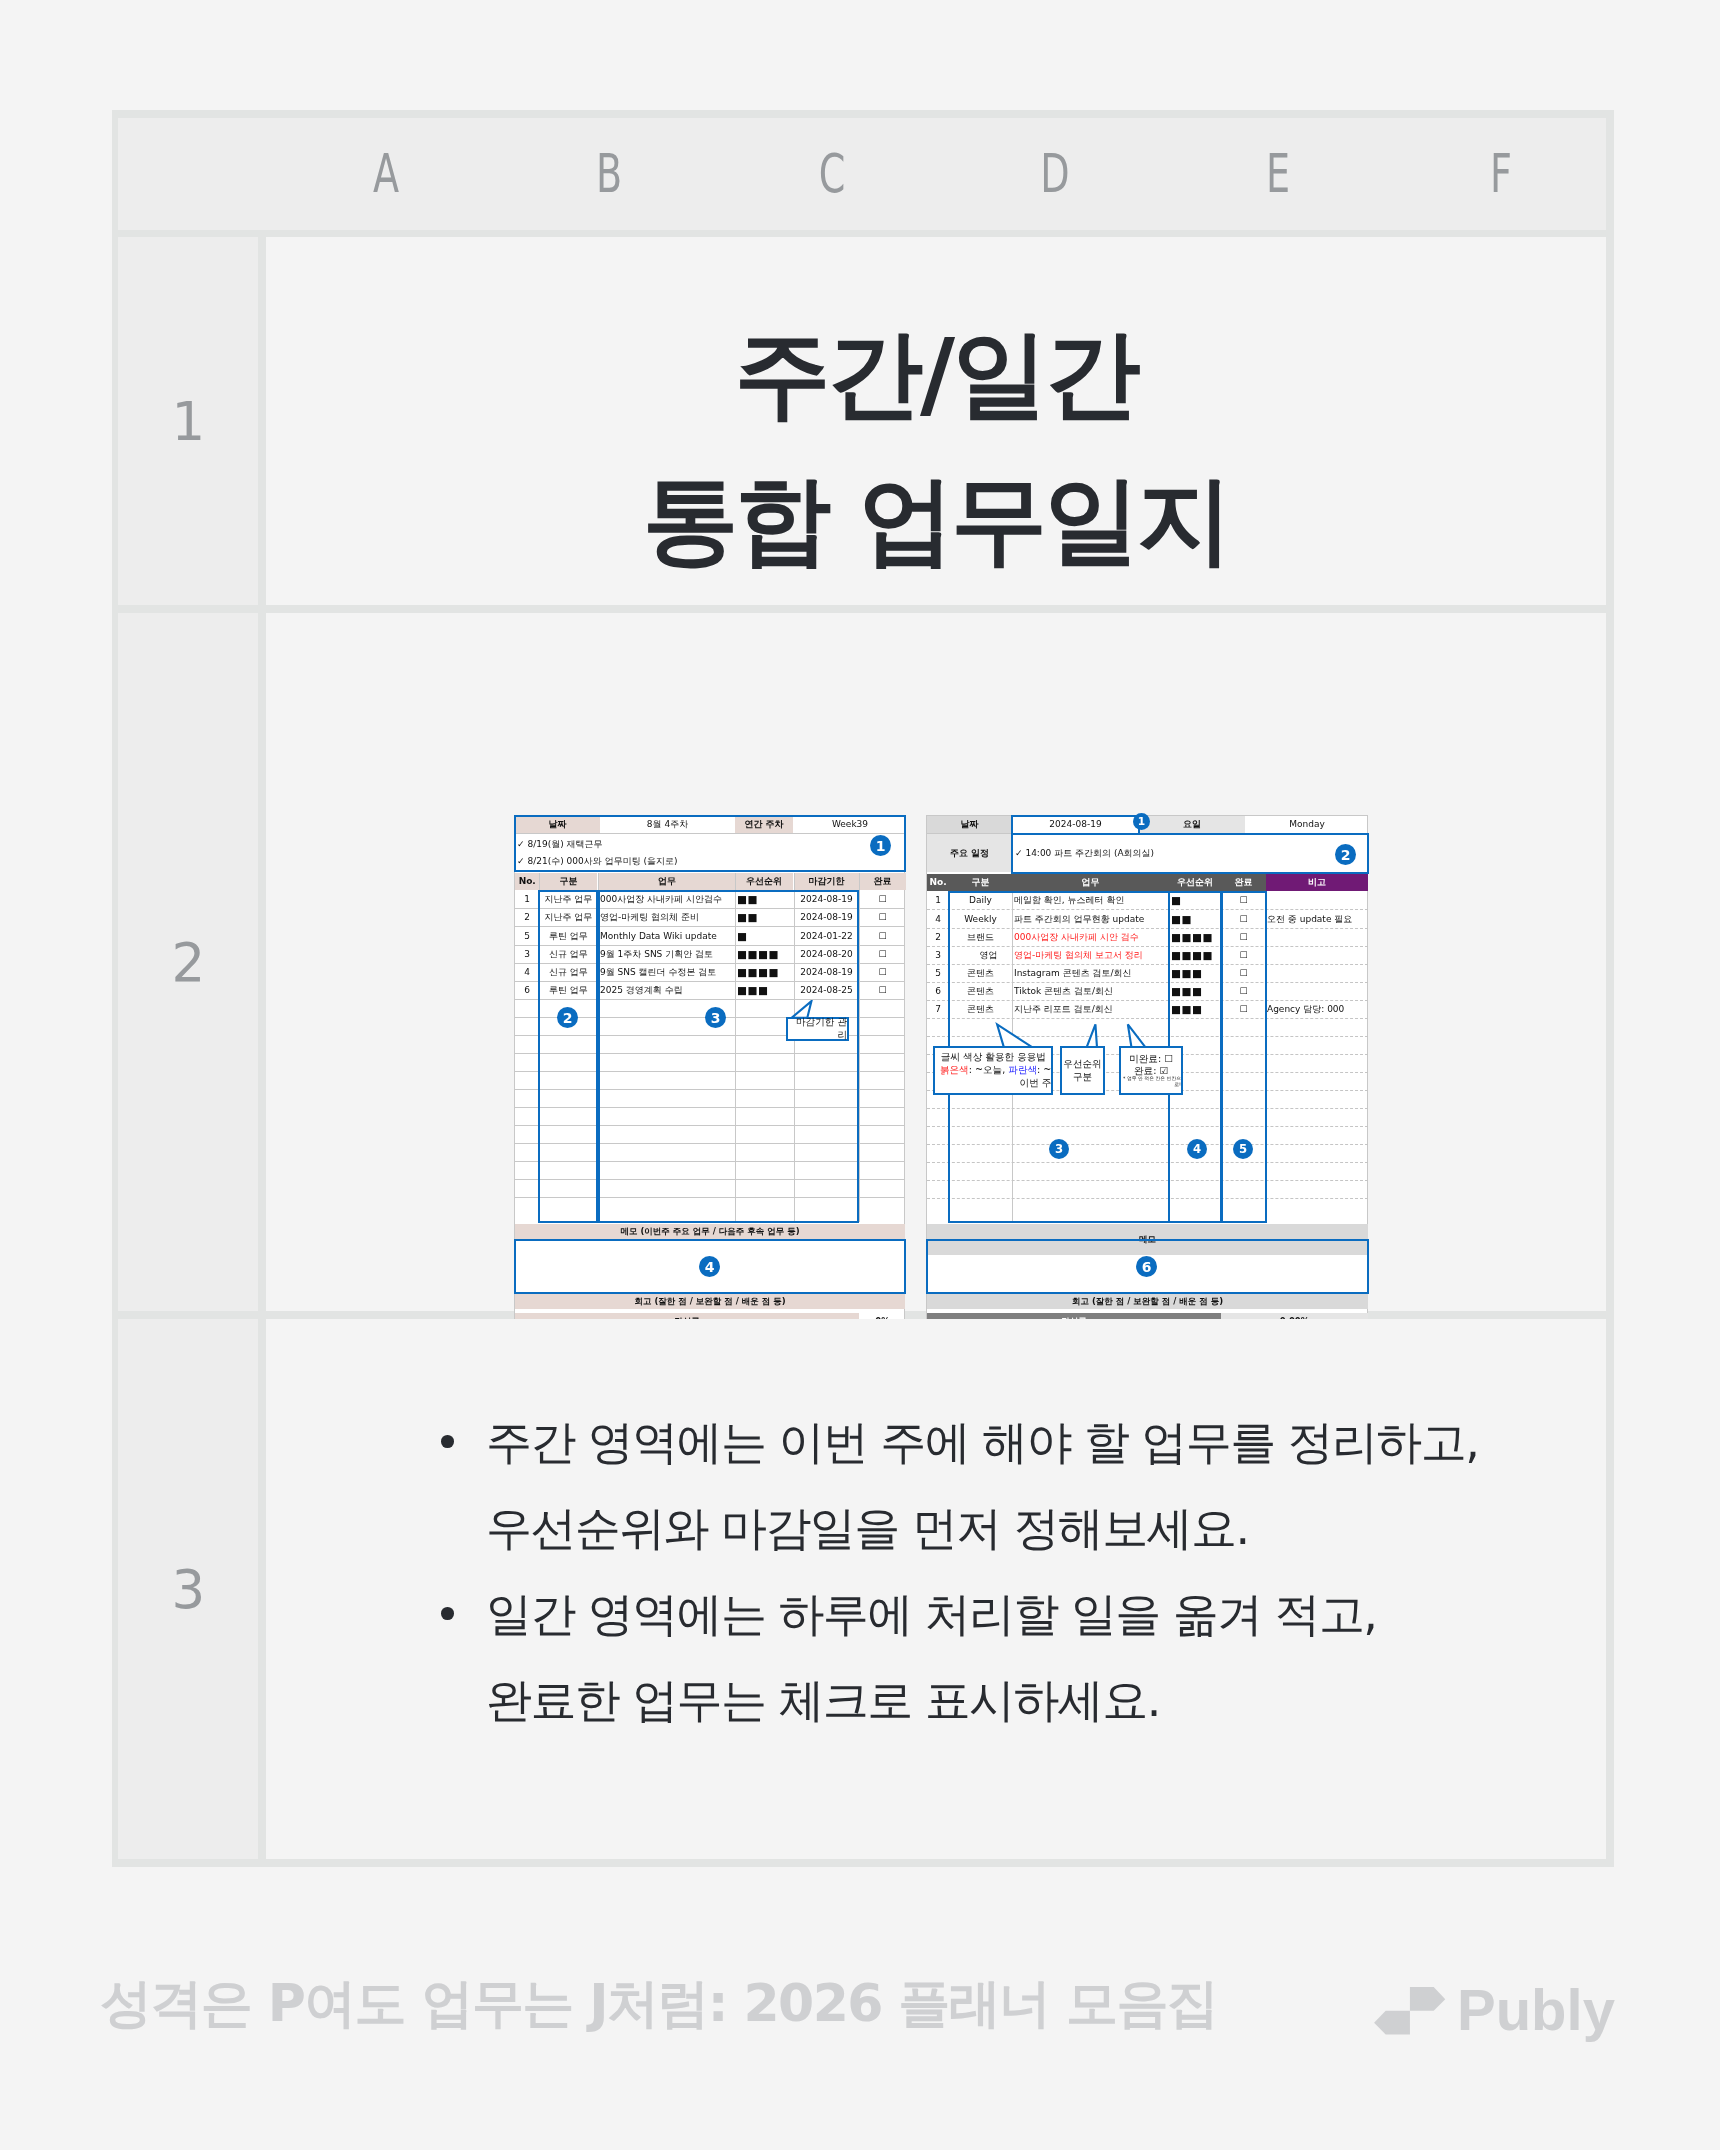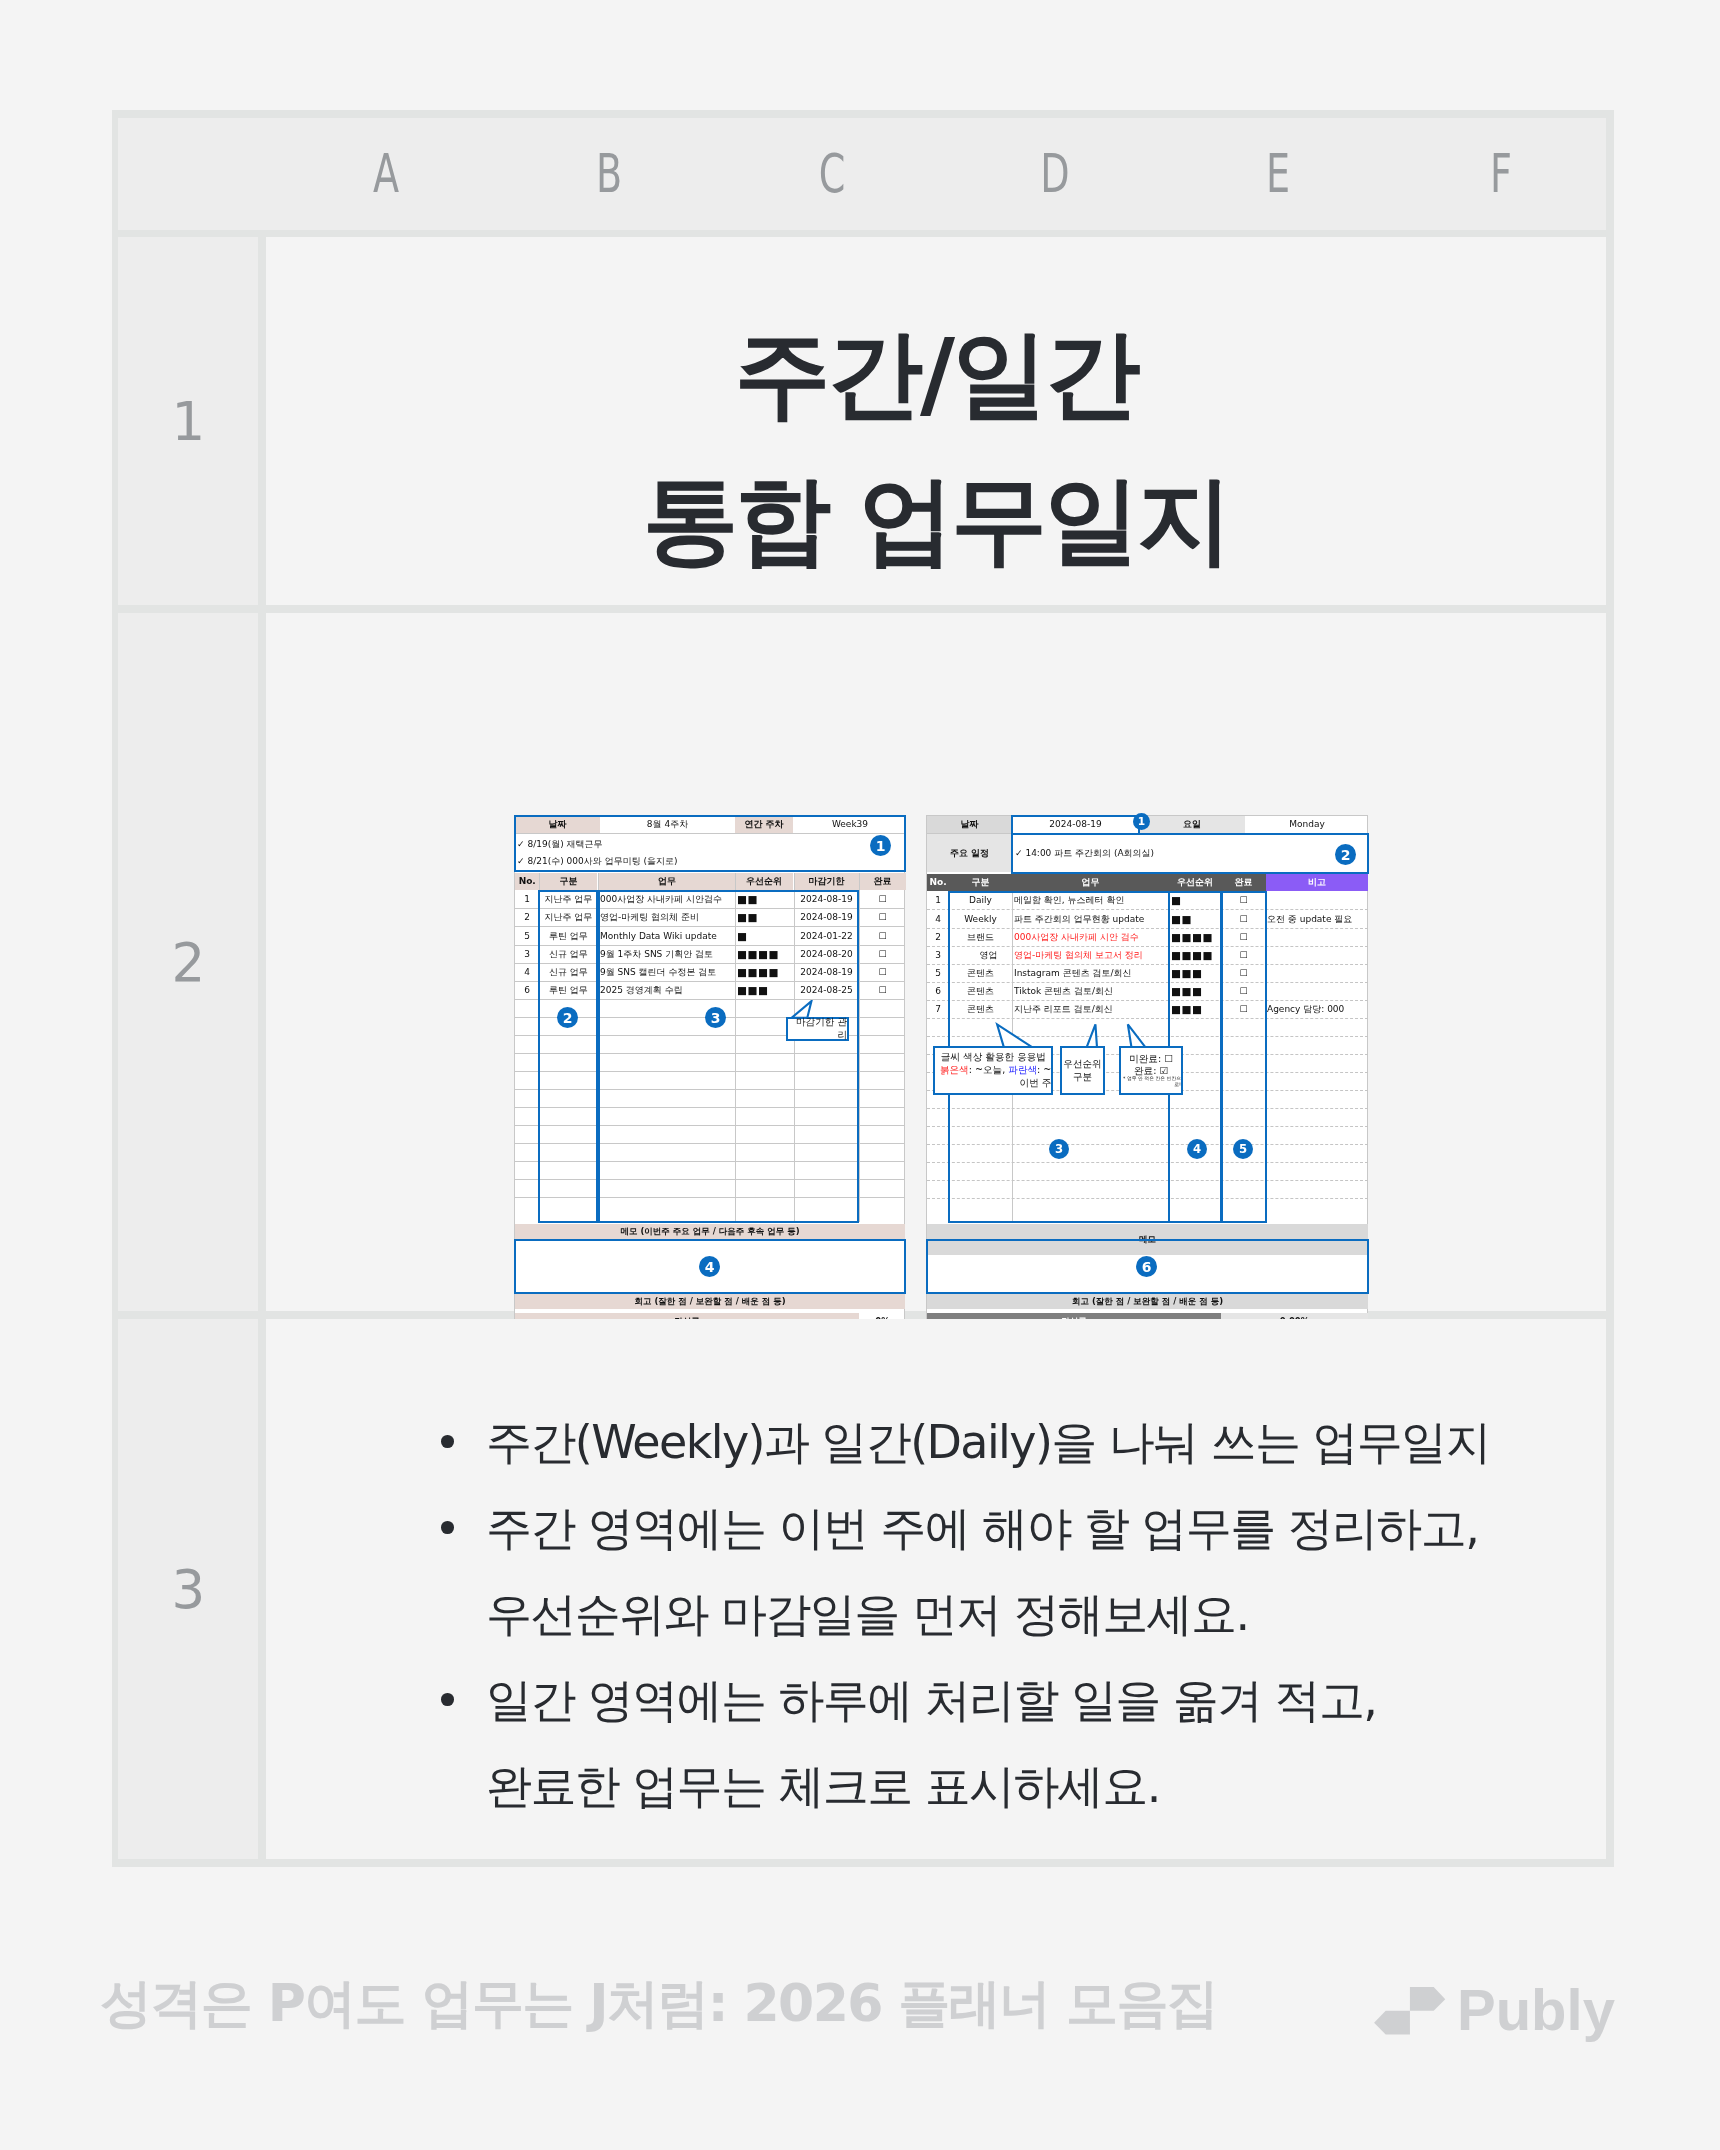--- a/index.html
+++ b/index.html
@@ -195,21 +195,21 @@
       <div class="cell center bold" style="left:0;top:18px;width:85px;height:38px;background:#e5e5e5">주요 일정</div>
       <div class="cell" style="left:88px;top:18px;height:38px">✓ 14:00 파트 주간회의 (A회의실)</div>
       <div class="bluebox" style="left:84px;top:17px;width:358px;height:41px"></div>
       <div class="badge" style="left:408px;top:28px">2</div>
 
       <div class="cell center bold" style="left:0;top:58px;width:22px;height:17px;background:#595959;color:#fff">No.</div>
       <div class="cell center bold" style="left:22px;top:58px;width:63px;height:17px;background:#595959;color:#fff">구분</div>
       <div class="cell center bold" style="left:85px;top:58px;width:157px;height:17px;background:#595959;color:#fff">업무</div>
       <div class="cell center bold" style="left:242px;top:58px;width:52px;height:17px;background:#595959;color:#fff">우선순위</div>
       <div class="cell center bold" style="left:294px;top:58px;width:45px;height:17px;background:#595959;color:#fff">완료</div>
-      <div class="cell center bold" style="left:339px;top:58px;width:102px;height:17px;background:#8b5cf6;color:#fff">비고</div>
+      <div class="cell center bold" style="left:339px;top:58px;width:102px;height:17px;background:#701a75;color:#fff">비고</div>
 
       <div class="vline" style="left:85px;top:75px;height:332px"></div>
       <div class="vline" style="left:339px;top:75px;height:332px"></div>
       <div class="dash" style="left:0;top:93px;width:441px"></div>
       <div class="dash" style="left:0;top:112px;width:441px"></div>
       <div class="dash" style="left:0;top:130px;width:441px"></div>
       <div class="dash" style="left:0;top:148px;width:441px"></div>
       <div class="dash" style="left:0;top:166px;width:441px"></div>
       <div class="dash" style="left:0;top:184px;width:441px"></div>
       <div class="dash" style="left:0;top:202px;width:441px"></div>
@@ -317,21 +317,20 @@
       <div class="cell center bold" style="left:0;top:497px;width:294px;height:17px;background:#7f7f7f;color:#fff;font-size:8.5px">달성률</div>
       <div class="cell center bold" style="left:294px;top:497px;width:147px;height:17px;background:#e5e5e5;font-size:8.5px">0.00%</div>
     </div>
   </div>
 
   <div class="row-head" style="top:1209px;height:540px">
     <span class="row-num">3</span>
   </div>
   <div class="row-body" style="top:1209px;height:540px">
     <div class="bullets">
-      <div class="bullet-line"><span class="bullet-dot"></span><span>주간(Weekly)과 일간(Daily)을 나눠 쓰는 업무일지</span></div>
       <div class="bullet-line"><span class="bullet-dot"></span><span>주간 영역에는 이번 주에 해야 할 업무를 정리하고,</span></div>
       <div class="bullet-line"><span>우선순위와 마감일을 먼저 정해보세요.</span></div>
       <div class="bullet-line"><span class="bullet-dot"></span><span>일간 영역에는 하루에 처리할 일을 옮겨 적고,</span></div>
       <div class="bullet-line"><span>완료한 업무는 체크로 표시하세요.</span></div>
     </div>
   </div>
 </div>
 
 <div class="footer-text">성격은 P여도 업무는 J처럼: 2026 플래너 모음집</div>
 <div class="logo">

